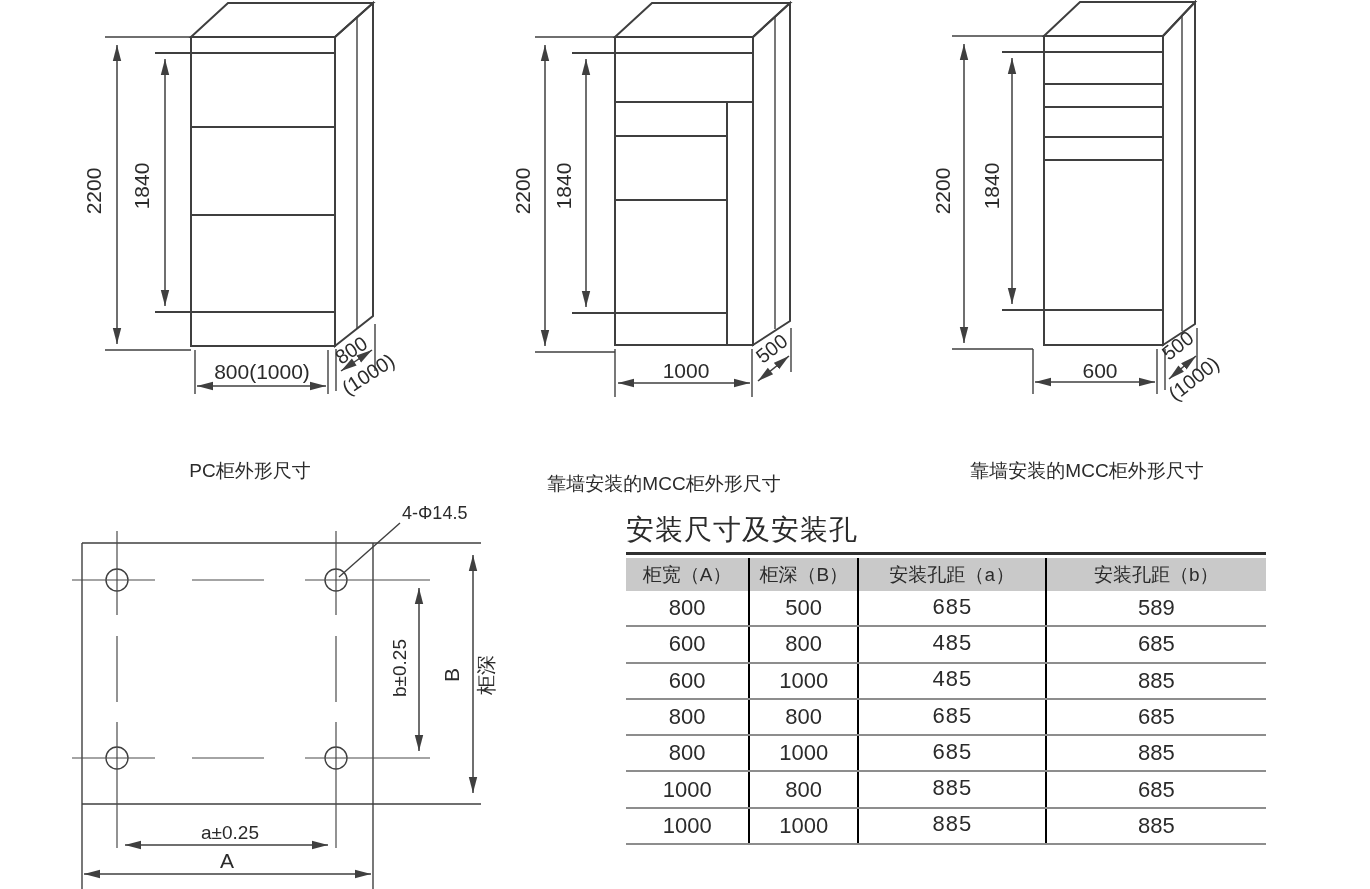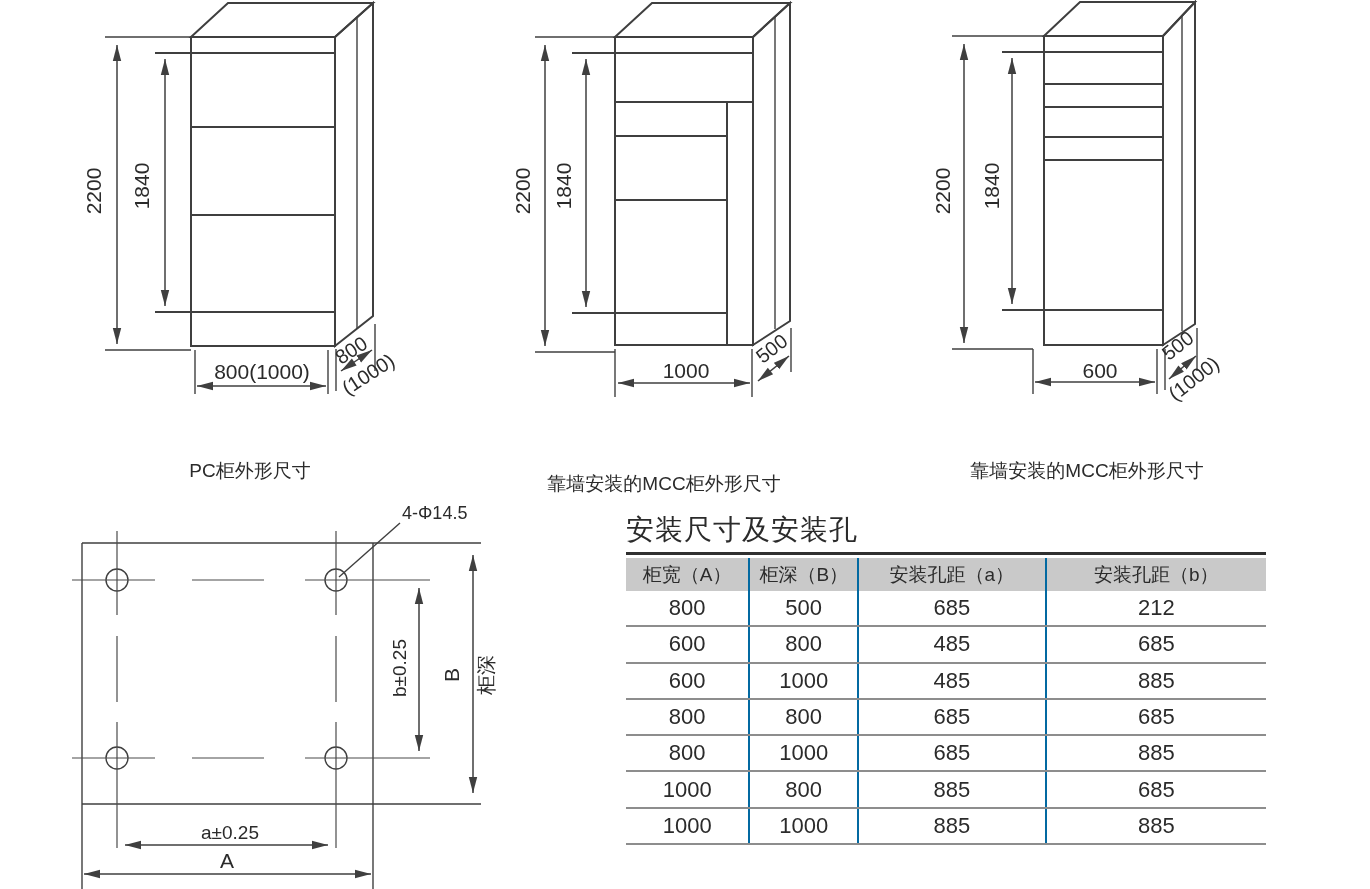--- a/index.html
+++ b/index.html
@@ -14,23 +14,23 @@
   .dt{font-size:21px;}
   .st{font-size:20px;}
   .lt{font-size:18px;}
   .bt{font-size:19px;}
   .caption{position:absolute;font-size:19px;text-align:center;white-space:nowrap;line-height:25px;}
   .tblock{position:absolute;left:610px;top:514px;width:640px;margin-left:16px;}
   .tbl-title{font-size:28px;letter-spacing:1px;line-height:32px;white-space:nowrap;}
   .tbl-rule{height:3px;background:#2f2f2f;margin-top:6px;}
   .thead{margin-top:3px;height:33px;display:flex;background:#c9c9c9;font-size:19px;}
   .trow{height:36.3px;display:flex;box-sizing:border-box;border-bottom:2px solid #8d8d8d;font-size:22px;}
-  .c1{width:128px;}.c2{width:112px;}.c3{width:193px;}.c4{width:226px;}
+  .c1{width:128px;}.c2{width:112px;}.c3{width:193px;font-family:Liberation Mono, monospace;}.c4{width:226px;}
   .cell{display:flex;align-items:center;justify-content:center;box-sizing:border-box;}
-  .vb{border-right:2px solid #0369a1;}
+  .vb{border-right:2px solid #000000;}
 </style>
 </head>
 <body>
 
 <div class="canvas">
 
   <svg class="draw" width="1370" height="889" viewBox="0 0 1370 889">
     <defs>
       <marker id="ae" markerWidth="17" markerHeight="10" refX="16" refY="5" orient="auto" markerUnits="userSpaceOnUse">
         <path d="M0,0.8 L16,5 L0,9.2 Z" fill="#3f3f3f"></path>
@@ -186,21 +186,21 @@
     <div class="thead">
       <div class="cell c1 vb">柜宽（A）</div>
       <div class="cell c2 vb">柜深（B）</div>
       <div class="cell c3 vb">安装孔距（a）</div>
       <div class="cell c4">安装孔距（b）</div>
     </div>
     <div class="trow">
       <div class="cell c1 vb">800</div>
       <div class="cell c2 vb">500</div>
       <div class="cell c3 vb">685</div>
-      <div class="cell c4">212</div>
+      <div class="cell c4">589</div>
     </div>
     <div class="trow">
       <div class="cell c1 vb">600</div>
       <div class="cell c2 vb">800</div>
       <div class="cell c3 vb">485</div>
       <div class="cell c4">685</div>
     </div>
     <div class="trow">
       <div class="cell c1 vb">600</div>
       <div class="cell c2 vb">1000</div>

